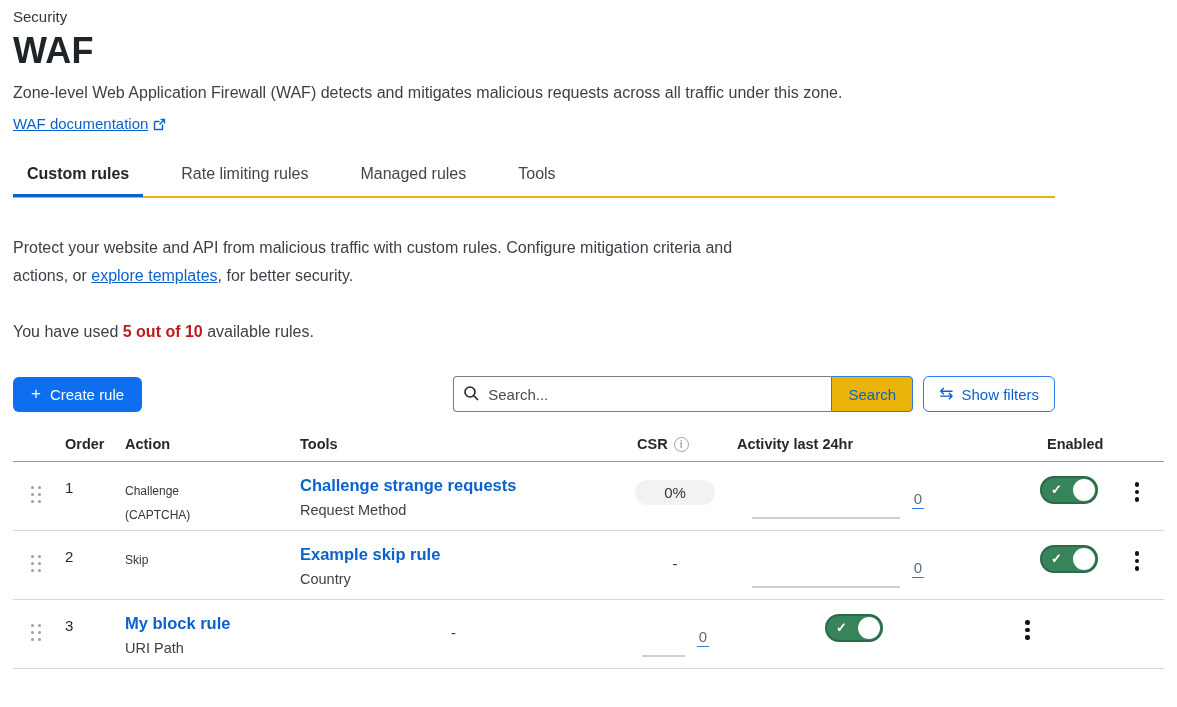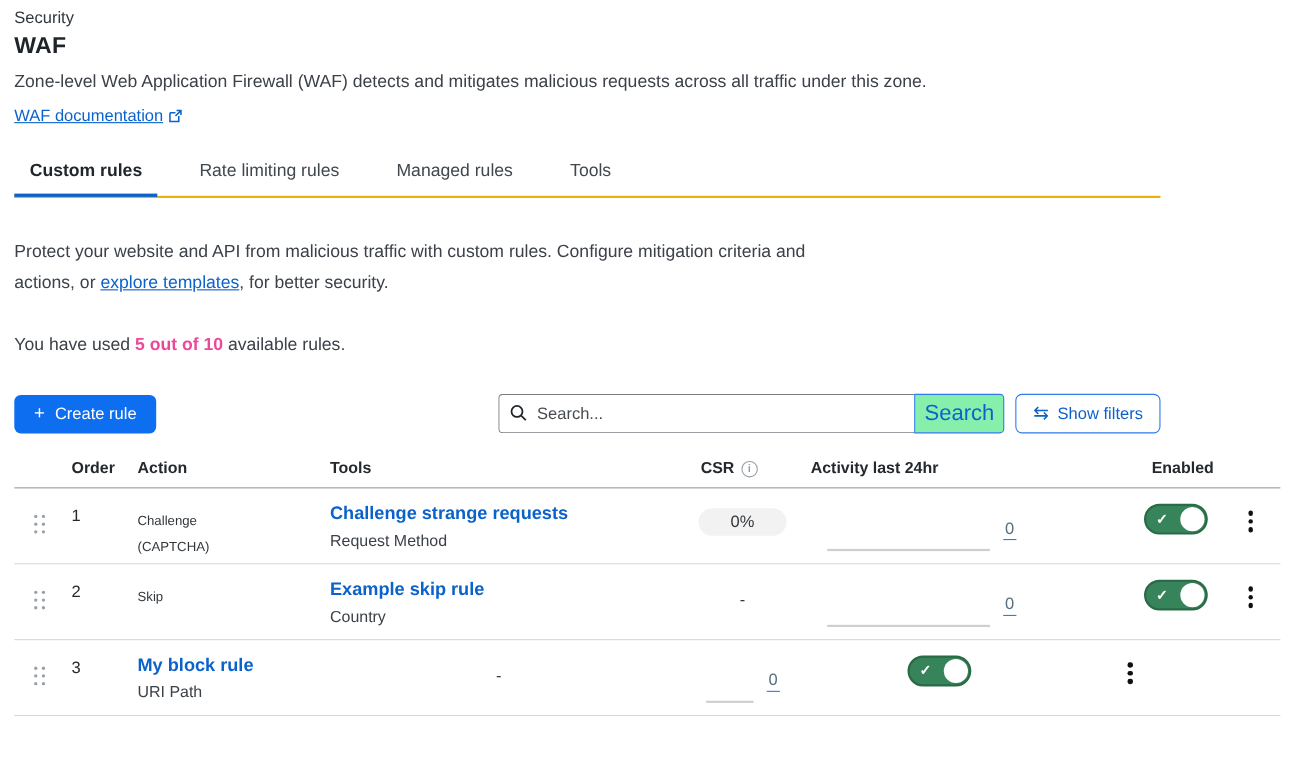--- a/index.html
+++ b/index.html
@@ -6,59 +6,59 @@
   html, body { width: 1177px; height: 707px; overflow: hidden; }
   body {
     font-family: "Liberation Sans", sans-serif;
     background: #ffffff;
     color: #32373c;
   }
   .page { padding: 8px 13px 0 13px; width: 1068px; }
 
   
   .breadcrumb { font-size: 15px; color: #30373d; }
-  .page-title { font-size: 21px; font-weight: 700; color: #1f2428; margin-top: 5px; letter-spacing: 0.2px; }
+  .page-title { font-size: 36px; font-weight: 700; color: #1f2428; margin-top: 5px; letter-spacing: 0.2px; }
   .page-desc { font-size: 16px; color: #3c4149; margin-top: 12px; }
   .doc-link-row { margin-top: 13px; }
   .doc-link { font-size: 15px; color: #0b62cb; text-decoration: underline; cursor: pointer; }
   .ext-icon { display: inline-block; vertical-align: -2px; margin-left: 5px; }
 
   
   .tabs { display: flex; gap: 24px; margin-top: 30px; border-bottom: 2px solid #eab308; }
   .tab { font-size: 16px; color: #40474d; padding: 0 14px 13px 14px; cursor: pointer; position: relative; }
   .tab.active { font-weight: 700; color: #21262b; }
   .tab.active::after { content:""; position:absolute; left:0; right:0; bottom:-1px; height:3px; background:#0b62cb; }
 
   
   .intro { font-size: 16px; line-height: 28px; color: #3c4149; max-width: 742px; margin-top: 36px; }
   .inline-link { color: #0b62cb; text-decoration: underline; cursor: pointer; }
   .usage { font-size: 16px; color: #3c4149; margin-top: 33px; }
-  .usage b { color: #ec4899; }
+  .usage b { color: #b91c1c; }
 
   
   .toolbar { margin-top: 35px; display: flex; justify-content: space-between; align-items: center; }
   .create-btn {
     background: #0d6ef0; color: #fff; border: none; border-radius: 6px;
     font-size: 15px; padding: 0 18px; height: 35px; display: inline-flex;
     align-items: center; gap: 9px; cursor: pointer; font-family: inherit;
   }
   .create-btn .plus { font-size: 17px; font-weight: 400; margin-top: -1px; }
   .toolbar-right { display: flex; gap: 10px; align-items: center; }
   .search-group { display: flex; }
   .search-wrap { position: relative; }
   .search-input {
     width: 378px; height: 36px; border: 1px solid #797d82; border-right: none;
     border-radius: 4px 0 0 4px; padding: 0 10px 0 34px; font-size: 15px;
     font-family: inherit; color: #32373c; outline: none;
   }
   .search-input::placeholder { color: #474c51; opacity: 1; }
   .search-icon { position: absolute; left: 10px; top: 9px; }
   .search-btn {
-    height: 36px; width: 82px; background: #86efac; border: 1px solid #2f7be8;
-    border-radius: 0 4px 4px 0; color: #0b62cb; font-size: 20px; cursor: pointer;
+    height: 36px; width: 82px; background: #eab308; border: 1px solid #2f7be8;
+    border-radius: 0 4px 4px 0; color: #0b62cb; font-size: 15px; cursor: pointer;
     font-family: inherit;
   }
   .filters-btn {
     height: 36px; background: #fff; border: 1px solid #2f7be8; border-radius: 6px;
     color: #0b62cb; font-size: 15px; padding: 0 15px; cursor: pointer;
     display: inline-flex; align-items: center; gap: 8px; font-family: inherit;
   }
   .filters-btn .swap { font-size: 17px; margin-top: -2px; }
 
   

